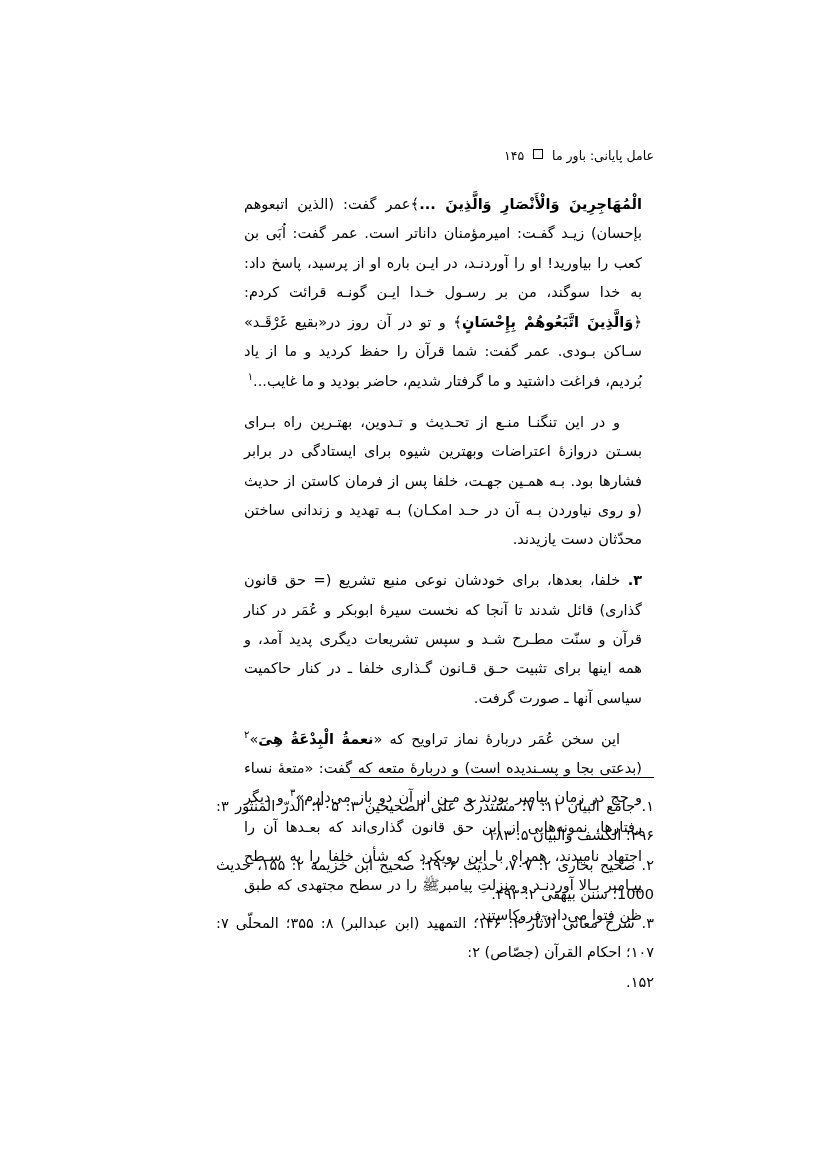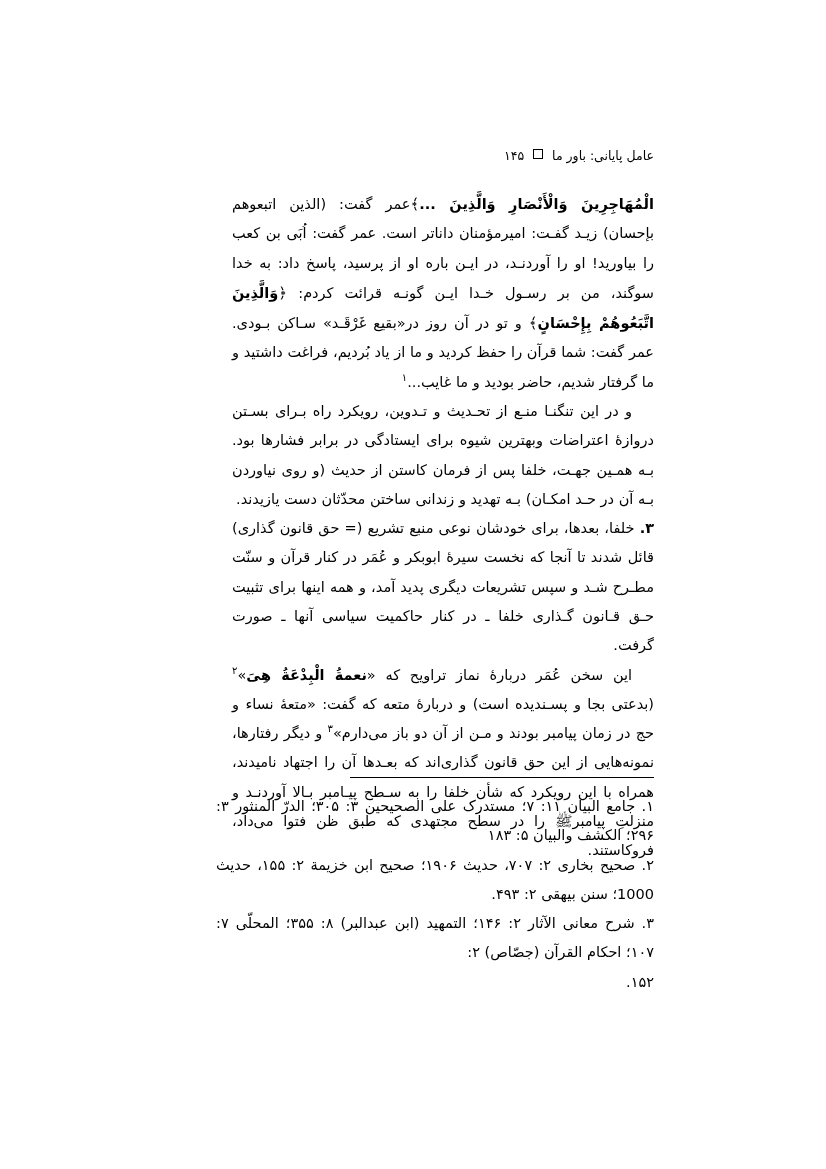--- a/index.html
+++ b/index.html
@@ -33,21 +33,21 @@
   }
   .header-line .sq {
     display: inline-block;
     width: 8px;
     height: 8px;
     border: 1px solid #000;
     margin: 0 5px;
     vertical-align: 1px;
   }
   p {
-    margin: 0;
+    margin: 12px;
     font-size: 14.5px;
     line-height: 2.02;
     text-align: justify;
     text-justify: inter-word;
   }
   p.indent {
     text-indent: 22px;
   }
   .b { font-weight: bold; }
   .sup {
@@ -88,21 +88,21 @@
   <div class="content">
 
     <div class="header-line">
       <span>عامل پایانی: باور ما</span>
       <span class="sq"></span>
       <span>۱۴۵</span>
     </div>
 
     <p><span class="b">الْمُهَاجِرِينَ وَالْأَنْصَارِ وَالَّذِينَ ...</span><span class="qmark">﴾</span><span>عمر گفت: (الذين اتبعوهم بإحسان) زيـد گفـت: اميرمؤمنان داناتر است. عمر گفت: اُبَی بن کعب را بياوريد! او را آوردنـد، در ايـن باره او از پرسيد، پاسخ داد: به خدا سوگند، من بر رسـول خـدا ايـن گونـه قرائت کردم:</span> <span class="qmark">﴿</span><span class="b">وَالَّذِينَ اتَّبَعُوهُمْ بِإِحْسَانٍ</span><span class="qmark">﴾</span> <span>و تو در آن روز در«بقيع غَرْقَـد» سـاکن بـودی. عمر گفت: شما قرآن را حفظ کرديد و ما از ياد بُرديم، فراغت داشتيد و ما گرفتار شديم، حاضر بوديد و ما غايب...</span><span class="sup">۱</span></p>
 
-    <p class="indent">و در اين تنگنـا منـع از تحـديث و تـدوين، رويکرد راه بـرای بسـتن دروازۀ اعتراضات وبهترين شيوه برای ايستادگی در برابر فشارها بود. بـه همـين جهـت، خلفا پس از فرمان کاستن از حديث (و روی نياوردن بـه آن در حـد امکـان) بـه تهديد و زندانی ساختن محدّثان دست يازيدند.</p>
+    <p class="indent">و در اين تنگنـا منـع از تحـديث و تـدوين، بهتـرين راه بـرای بسـتن دروازۀ اعتراضات وبهترين شيوه برای ايستادگی در برابر فشارها بود. بـه همـين جهـت، خلفا پس از فرمان کاستن از حديث (و روی نياوردن بـه آن در حـد امکـان) بـه تهديد و زندانی ساختن محدّثان دست يازيدند.</p>
 
     <p><span class="b">۳.</span> <span>خلفا، بعدها، برای خودشان نوعی منبع تشريع (= حق قانون گذاری) قائل شدند تا آنجا که نخست سيرۀ ابوبکر و عُمَر در کنار قرآن و سنّت مطـرح شـد و سپس تشريعات ديگری پديد آمد، و همه اينها برای تثبيت حـق قـانون گـذاری خلفا ـ در کنار حاکميت سياسی آنها ـ صورت گرفت.</span></p>
 
     <p class="indent"><span>اين سخن عُمَر دربارۀ نماز تراويح که «</span><span class="b">نعمةُ الْبِدْعَةُ هِیَ</span><span>»</span><span class="sup">۲</span> <span>(بدعتی بجا و پسـنديده است) و دربارۀ متعه که گفت: «متعۀ نساء و حج در زمان پيامبر بودند و مـن از آن دو باز می‌دارم»</span><span class="sup">۳</span> <span>و ديگر رفتارها، نمونه‌هايی از اين حق قانون گذاری‌اند که بعـدها آن را اجتهاد ناميدند، همراه با اين رويکرد که شأن خلفا را به سـطح پيـامبر بـالا آوردنـد و منزلتِ پيامبرﷺ را در سطح مجتهدی که طبق ظن فتوا می‌داد، فروکاستند.</span></p>
 
   </div>
 
   <div class="rule"></div>
 
   <div class="notes">

